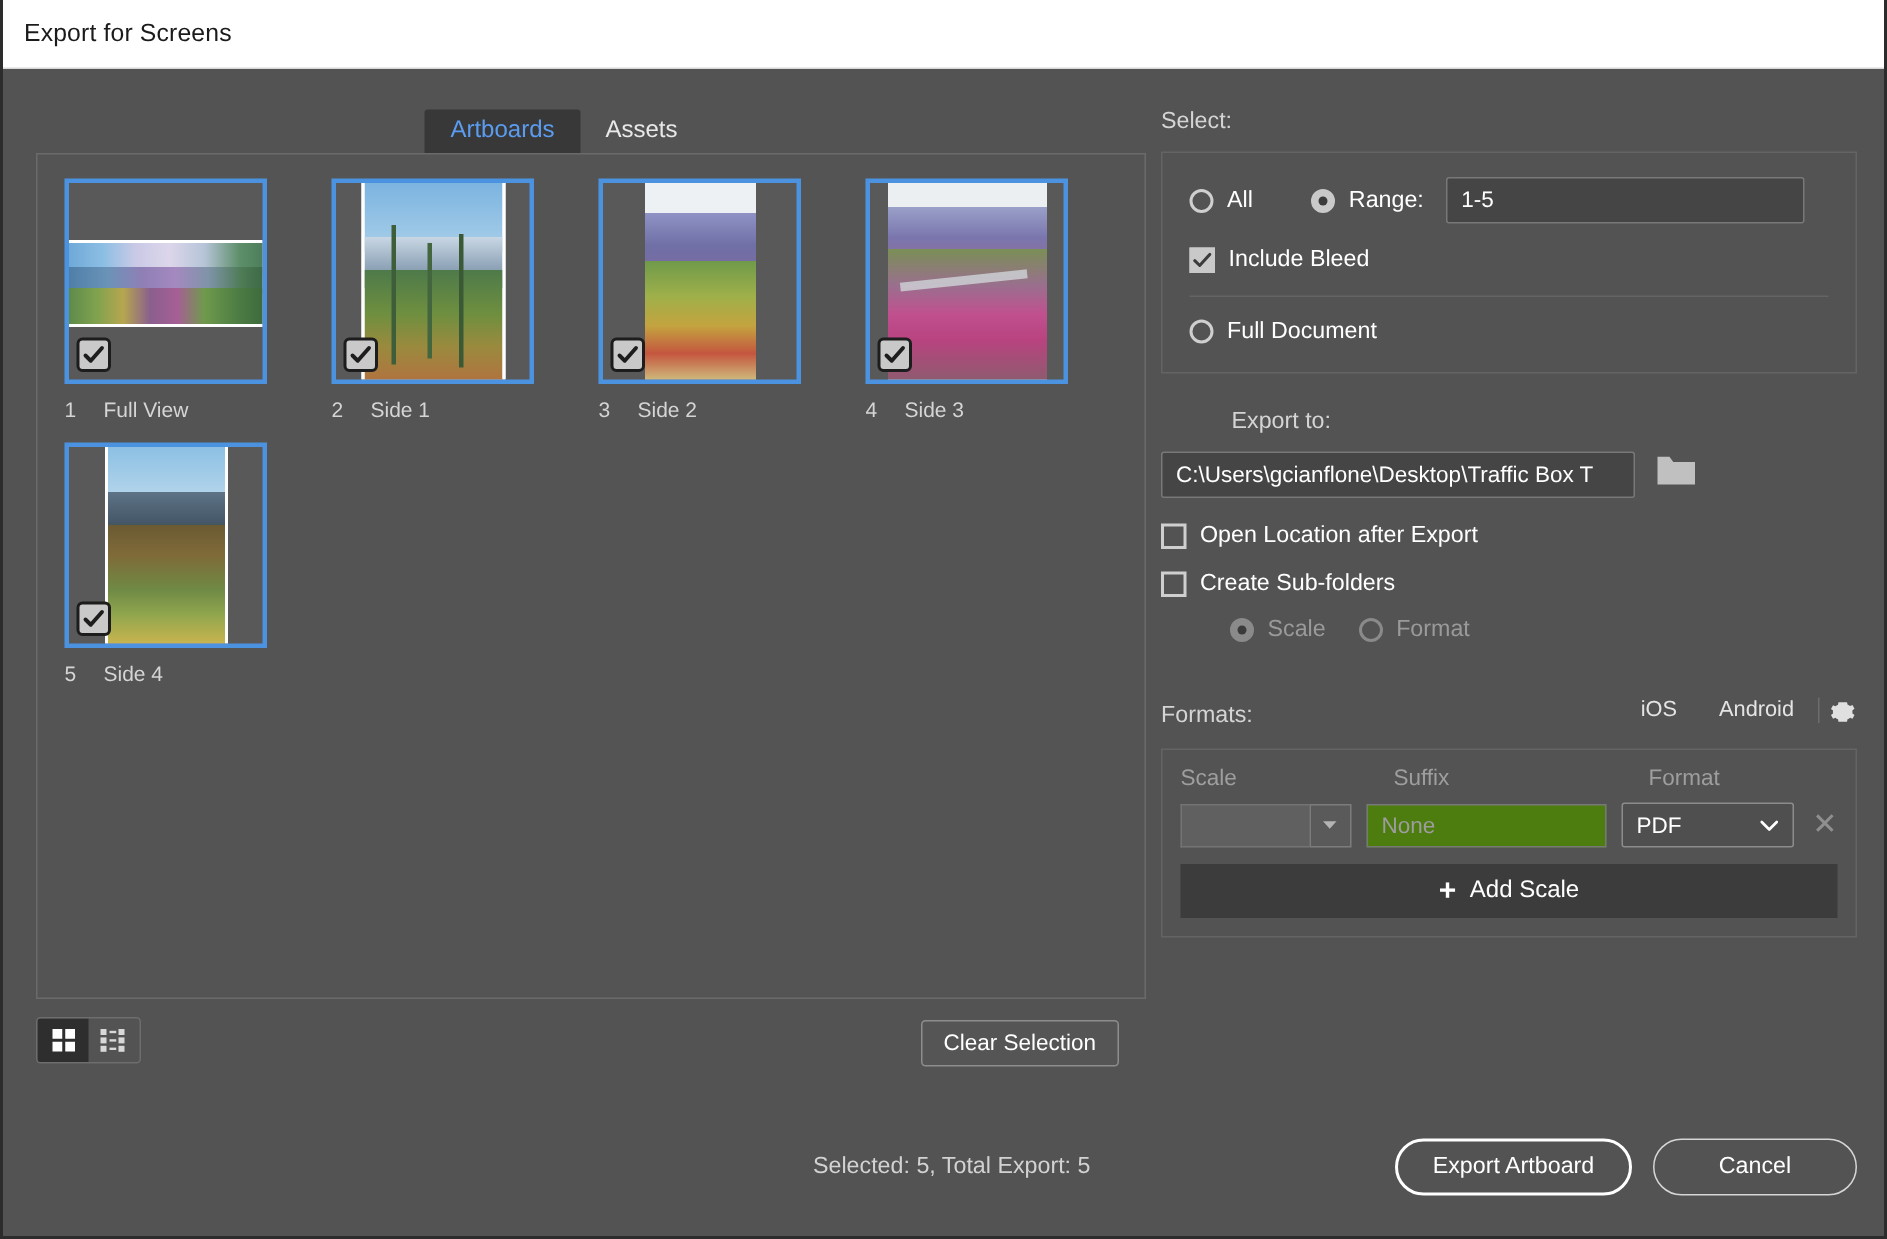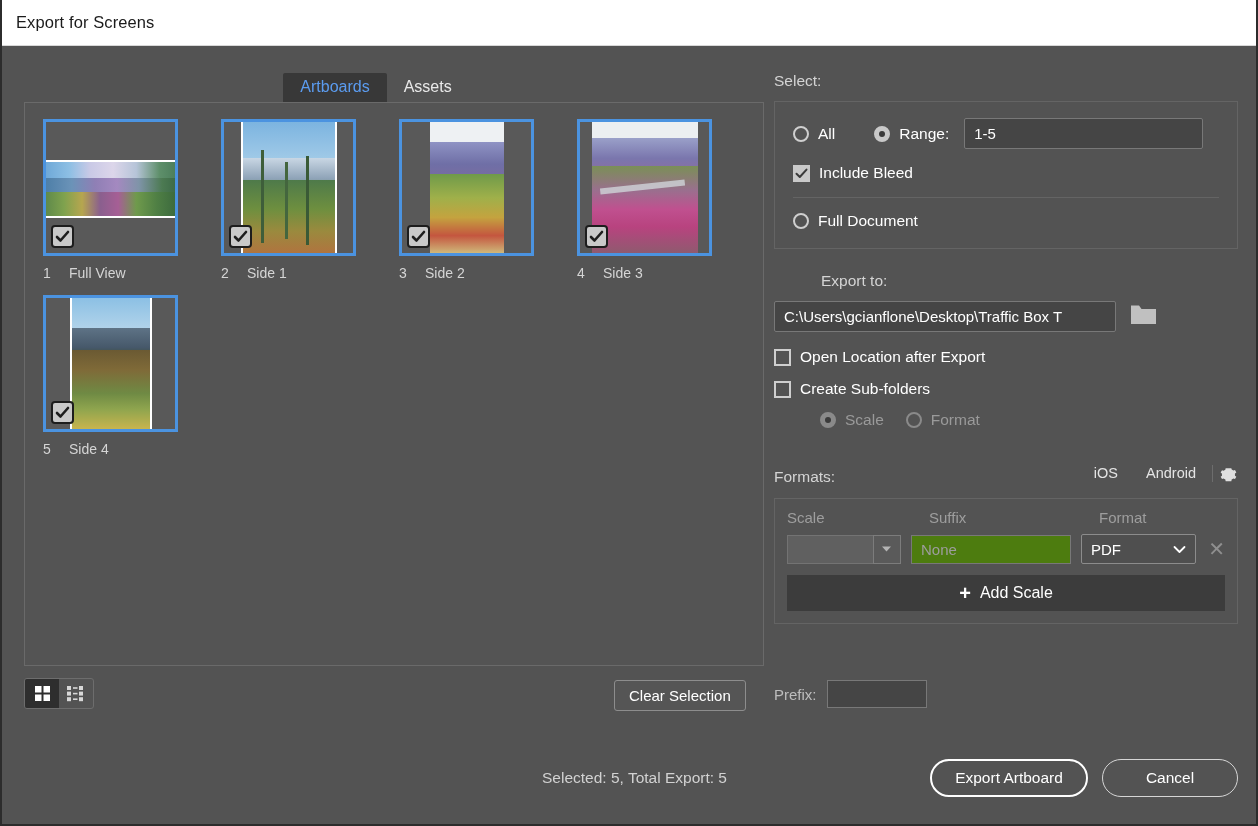--- a/index.html
+++ b/index.html
@@ -590,21 +590,21 @@
         <div class="divider"></div>
         <div class="row">
           <div class="radio"></div>
           <span class="ctl-label">Full Document</span>
         </div>
       </div>
 
       <div class="section-label" style="margin-top:23px;margin-left:47px;">Export to:</div>
       <div>
         <div class="row">
-          <input class="text-input" style="width: 342px;" value="C:\Users\gcianflone\Desktop\Traffic Box T">
+          <input class="text-input" style="width: 316px;" value="C:\Users\gcianflone\Desktop\Traffic Box T">
           <span class="folder-icon">
             <svg width="27" height="22" viewBox="0 0 27 22" aria-hidden="true">
               <path d="M1 5 L1 20 L26 20 L26 5 Z" fill="#c0c0c0"></path>
               <path d="M1 5 L1 1.5 L9 1.5 L11.5 5 Z" fill="#c0c0c0"></path>
             </svg>
           </span>
         </div>
         <div class="row" style="margin-top:16px;">
           <div class="checkbox"></div>
           <span class="ctl-label">Open Location after Export</span>
@@ -659,24 +659,20 @@
               </svg>
           </div>
           <span class="remove-x">✕</span>
         </div>
         <div class="add-scale">
           <span class="plus">+</span>
           <span>Add Scale</span>
         </div>
       </div>
 
-      <div class="prefix-wrap">
-        <span class="prefix-label">Prefix:</span>
-        <input class="prefix-input" value="" style="">
-      </div>
 
     </div>
 
     <div class="footer">
       <span class="status-text">Selected: 5, Total Export: 5</span>
       <div class="pill pill-primary">Export Artboard</div>
       <div class="pill pill-secondary">Cancel</div>
     </div>
 
   </div>

